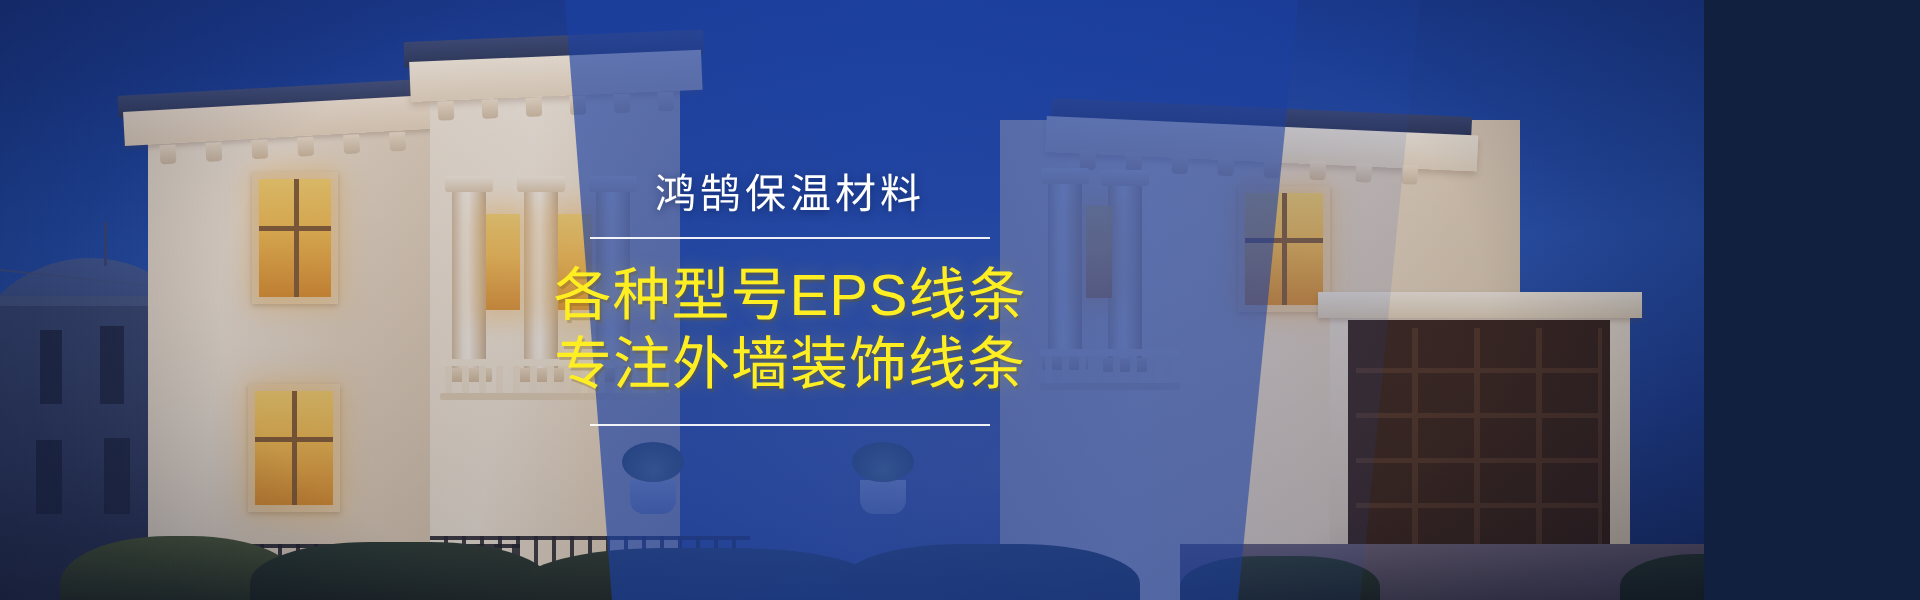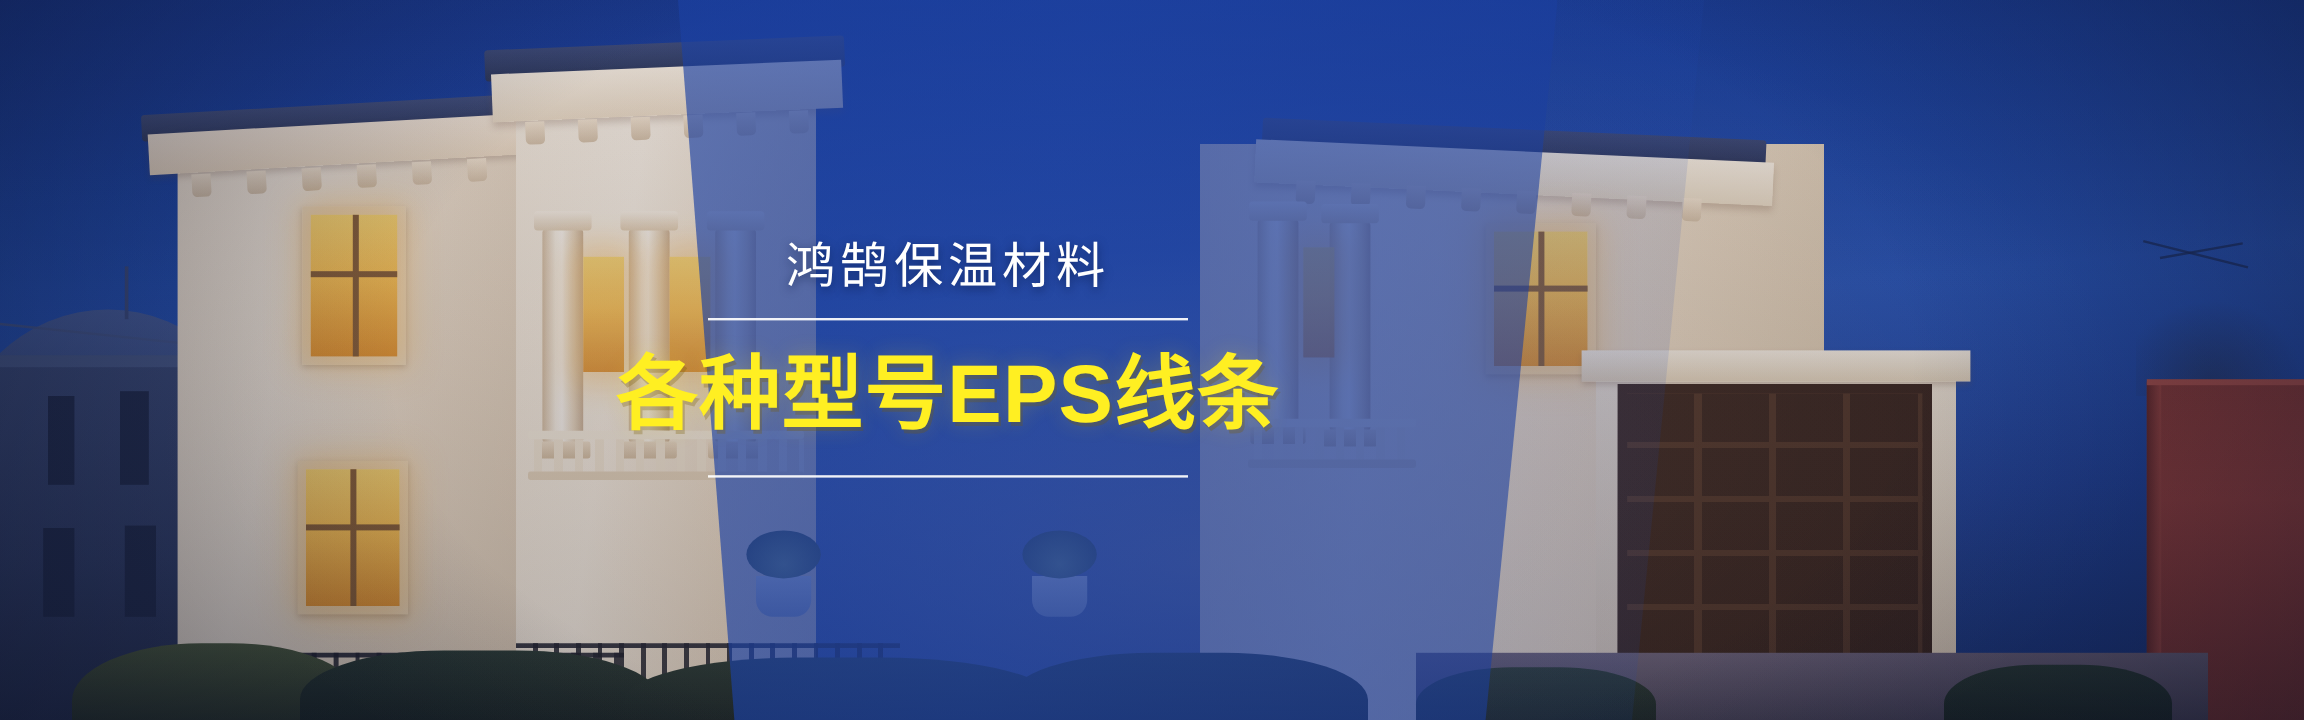--- a/index.html
+++ b/index.html
@@ -1,21 +1,21 @@
 <!DOCTYPE html>
 <html lang="zh-CN"><head>
 <meta charset="utf-8">
 <title>Banner</title>
 <style>
   html,body{margin:0;padding:0;background:#12203f;}
   *{box-sizing:border-box;}
 
   #banner{
     position:relative;
-    width:1920px;height:600px;
+    width:1704px;height:600px;
     overflow:hidden;
     font-family:"Liberation Sans","DejaVu Sans",sans-serif;
   }
 
   
   .photo{position:absolute;inset:0;overflow:hidden;}
 
   
   .sky{
     position:absolute;left:0;top:0;width:1920px;height:600px;
@@ -274,22 +274,22 @@
   .rule{
     width:400px;height:2px;
     background:rgba(255,255,255,.92);
     margin:0;
   }
   .rule.top{margin-bottom:22px;}
   .rule.bottom{margin-top:26px;}
 
   .headline{
     color:#ffef22;
-    font-size:68px;
-    font-weight:700;
+    font-size:58px;
+    font-weight:400;
     letter-spacing:1px;
     line-height:1.18;
     white-space:nowrap;
     text-shadow:
       2px 3px 0 rgba(120,90,0,.28),
       0 0 18px rgba(255,225,40,.22);
   }
   .headline .ln{display:block;}
 
   .tagline{
@@ -430,19 +430,20 @@
   <div class="overlay-soft"></div>
 
   <div class="content">
 
     <div class="brand">鸿鹄保温材料</div>
 
     <div class="rule top"></div>
 
     <div class="headline">
       <span class="ln">各种型号EPS线条</span>
+      <span class="ln">专注外墙装饰线条</span>
     </div>
 
     <div class="rule bottom"></div>
 
   </div>
 
 </div>
 
 </body></html>

